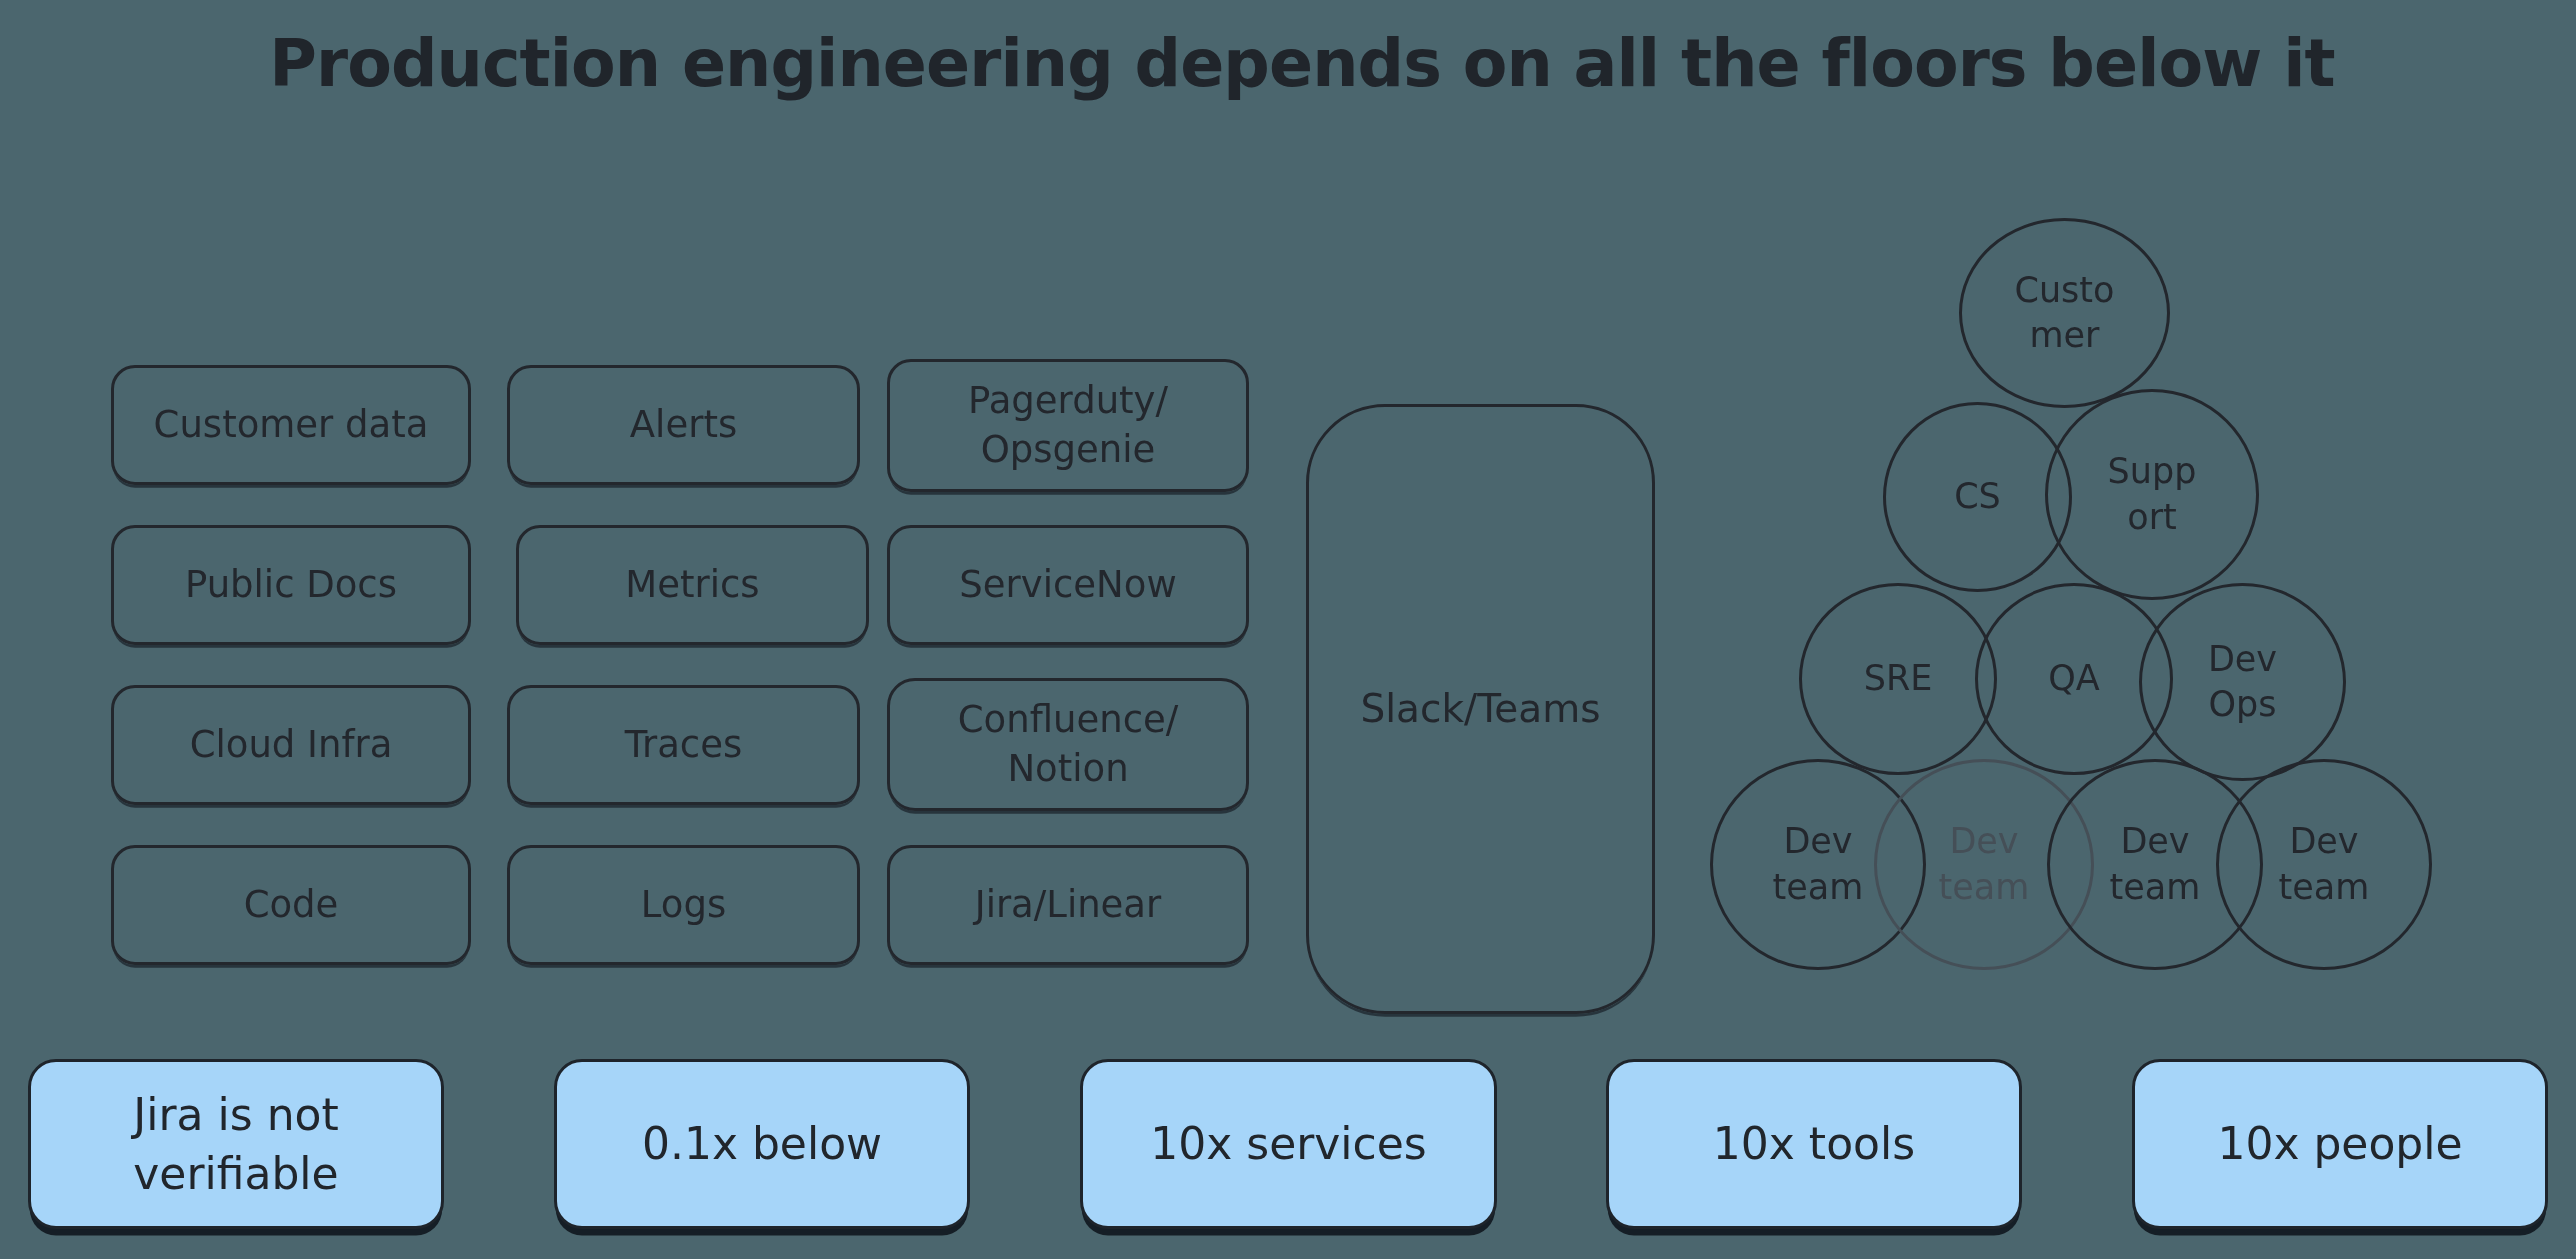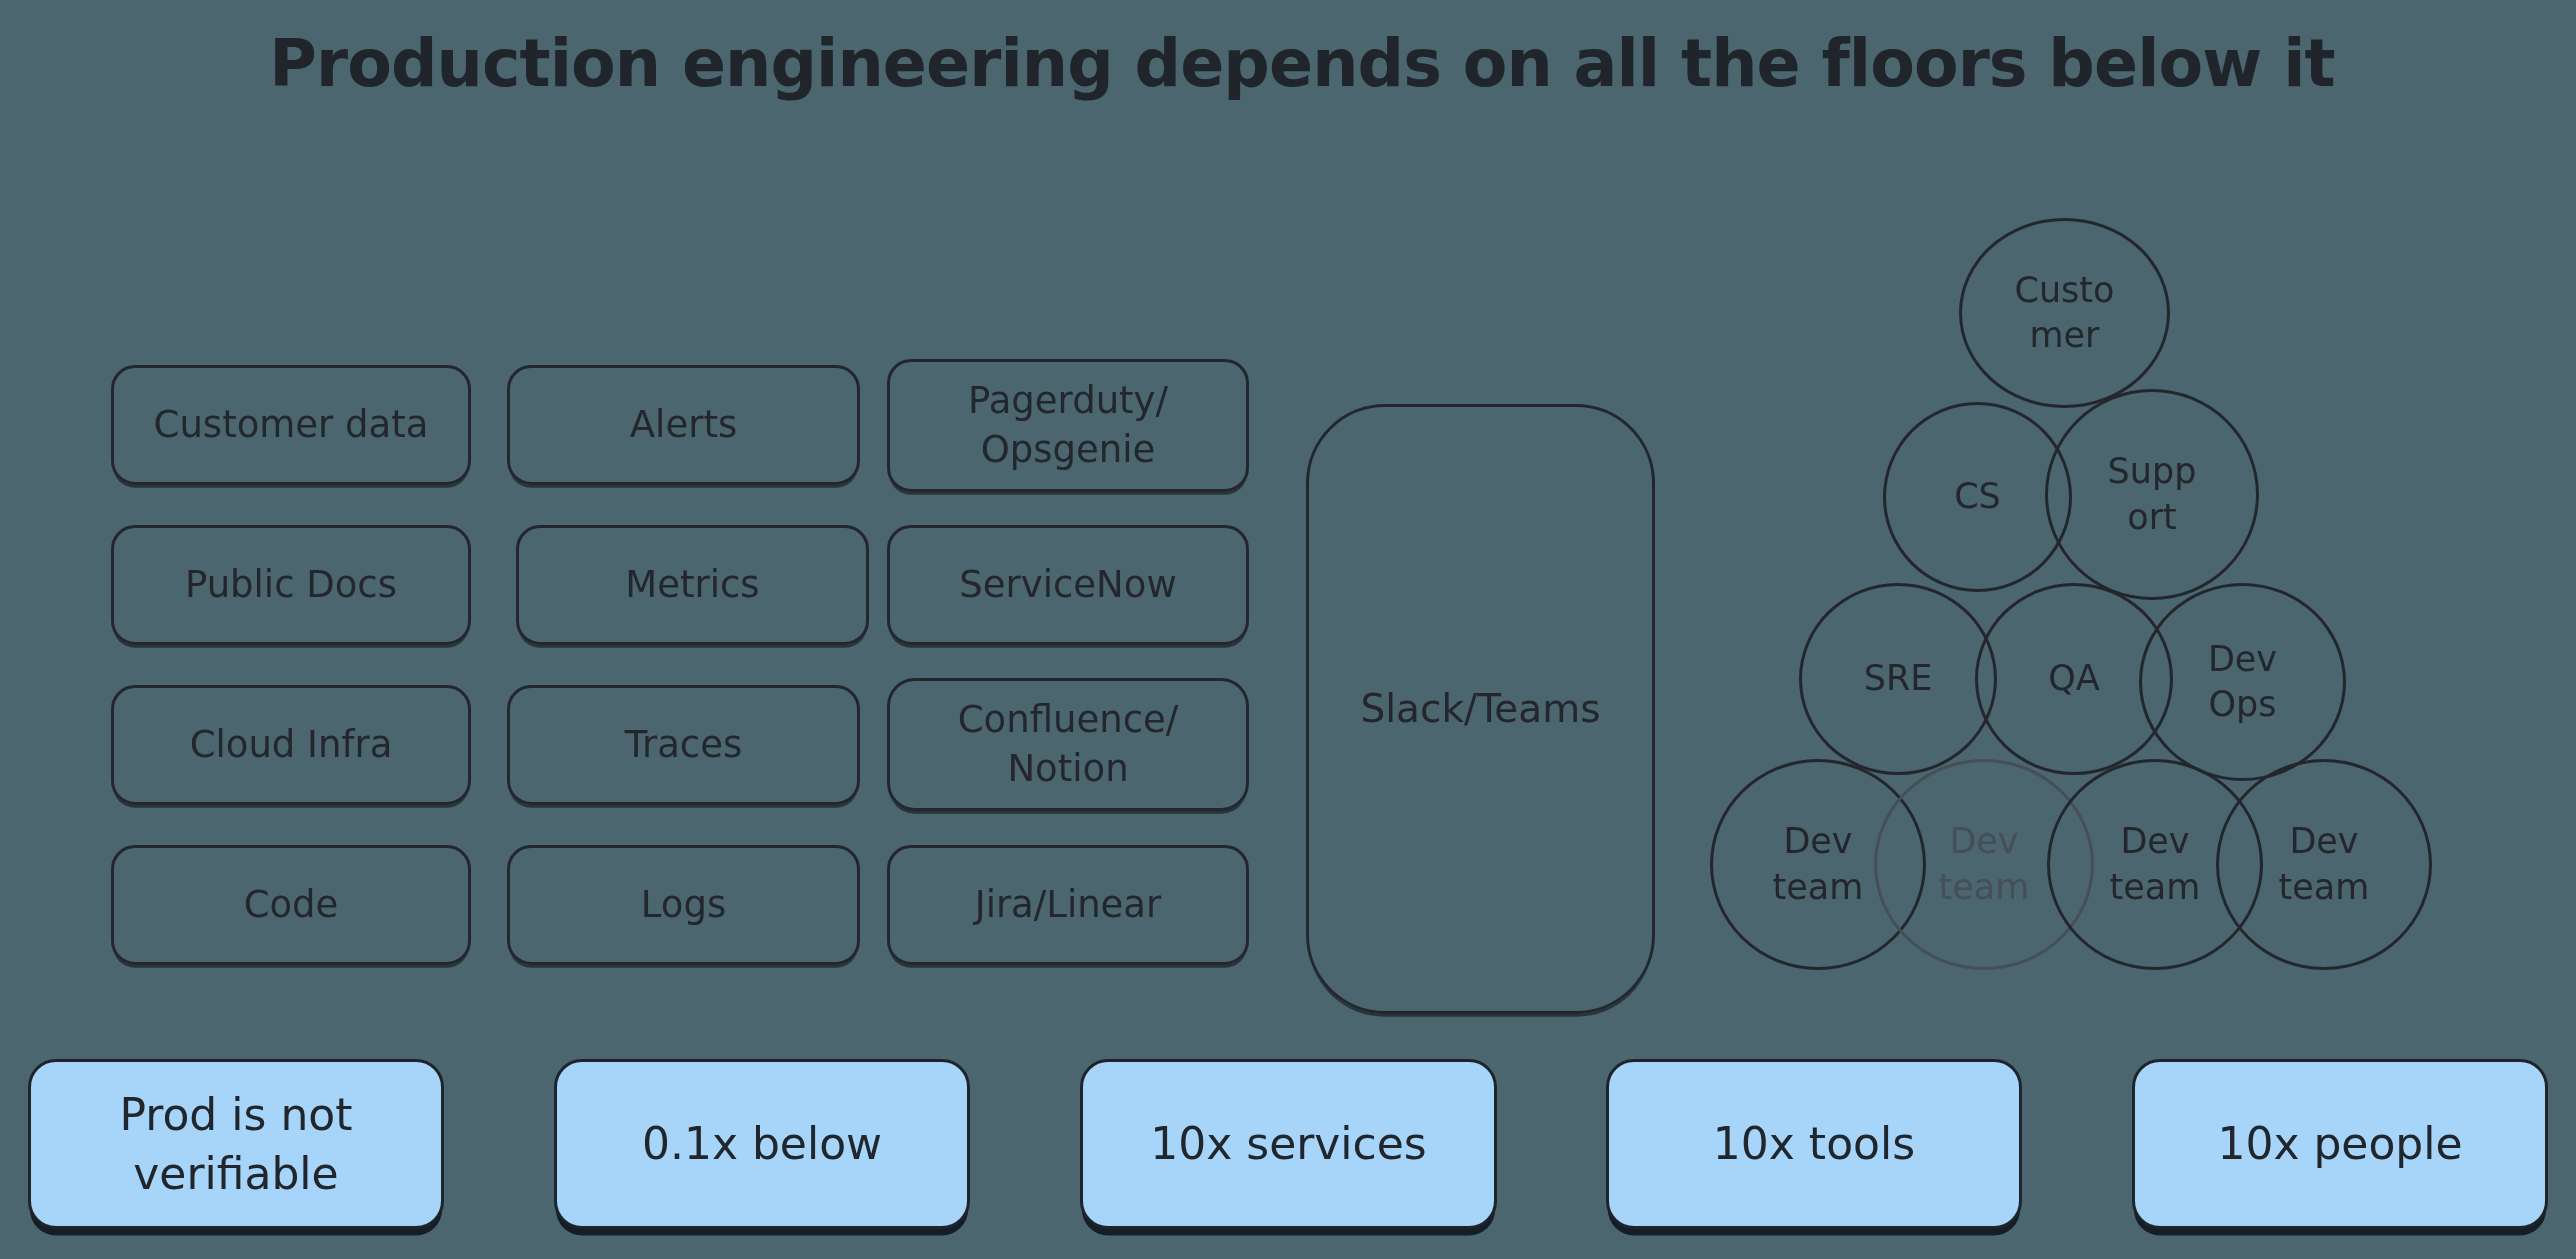--- a/index.html
+++ b/index.html
@@ -122,21 +122,21 @@
 
   <div class="circle" style="left:1710px; top:759px; width:216px; height:211px;">Dev
 team</div>
   <div class="circle muted" style="left:1874px; top:759px; width:220px; height:211px;">Dev
 team</div>
   <div class="circle" style="left:2047px; top:759px; width:216px; height:211px;">Dev
 team</div>
   <div class="circle" style="left:2216px; top:759px; width:216px; height:211px;">Dev
 team</div>
 
-  <div class="callout" style="left:28px;   top:1059px; width:416px; height:170px;">Prod is not
+  <div class="callout" style="left:28px;   top:1059px; width:416px; height:170px;">Jira is not
 verifiable</div>
   <div class="callout" style="left:554px;  top:1059px; width:416px; height:170px;">0.1x below</div>
   <div class="callout" style="left:1080px; top:1059px; width:417px; height:170px;">10x services</div>
   <div class="callout" style="left:1606px; top:1059px; width:416px; height:170px;">10x tools</div>
   <div class="callout" style="left:2132px; top:1059px; width:416px; height:170px;">10x people</div>
 
 </div>
 
 
 </body></html>

